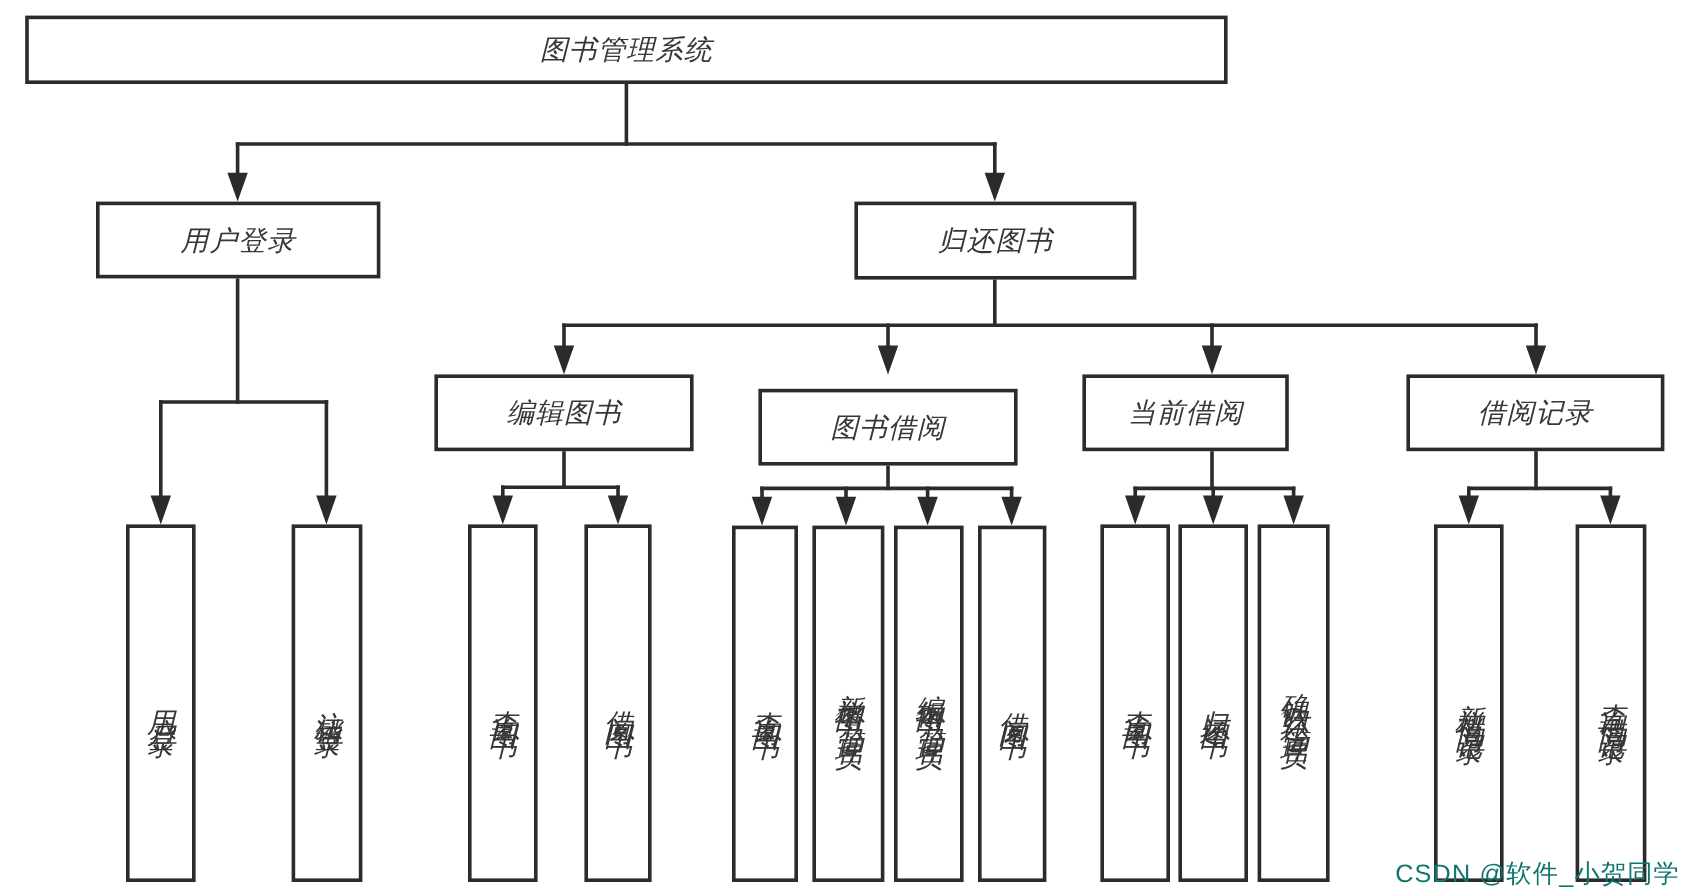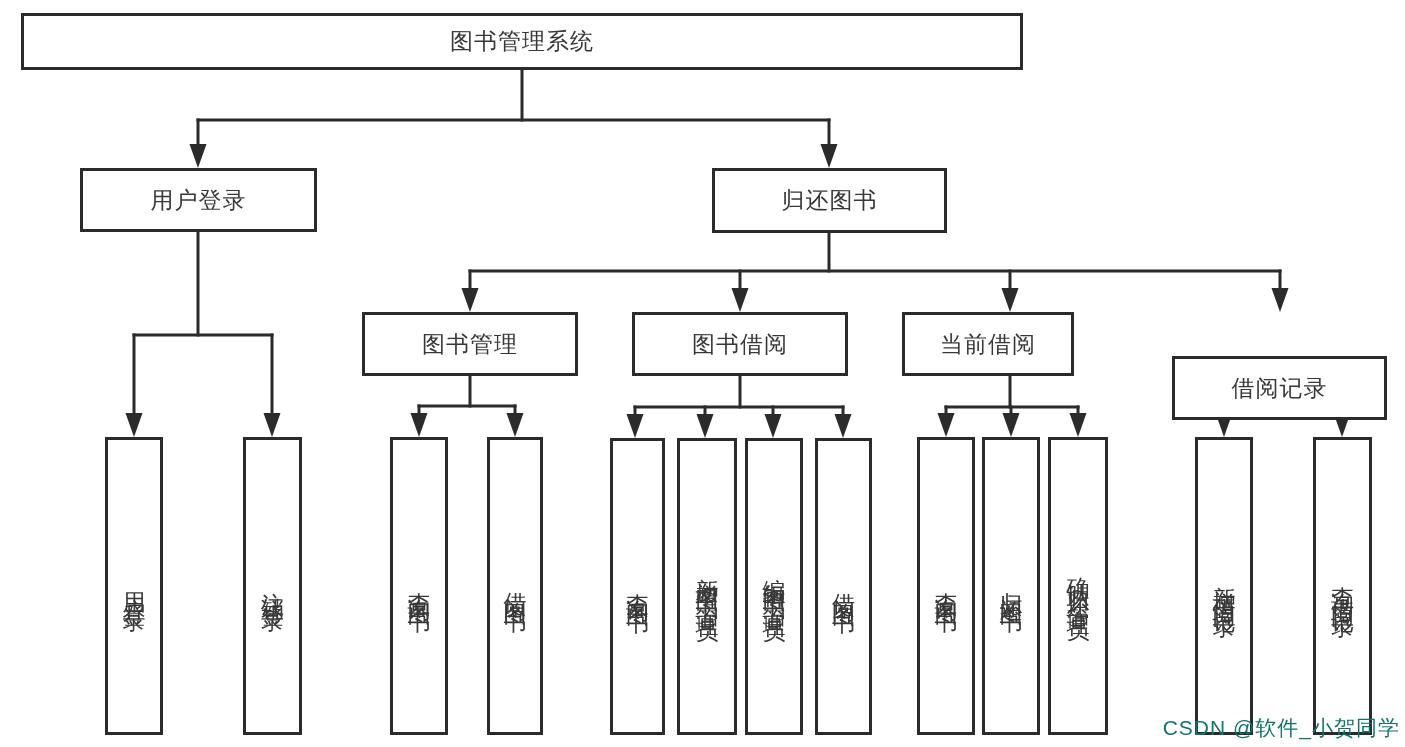--- a/index.html
+++ b/index.html
@@ -3,21 +3,21 @@
 <meta charset="utf-8">
 <style>
   html,body{margin:0;padding:0;background:#ffffff;}
   #canvas{
     position:relative;width:1405px;height:747px;background:#ffffff;overflow:hidden;
     font-family:"Liberation Sans",sans-serif;
   }
   .node{
     position:absolute;box-sizing:border-box;background:#ffffff;
     border:3px solid #2b2b2b;display:flex;align-items:center;justify-content:center;
-    font-size:23px;color:#373737;letter-spacing:1px;text-align:center;
+    font-size:23px;color:#373737;letter-spacing:1px;text-align:center;font-style:italic;
   }
   .vnode{
     writing-mode:vertical-lr;text-orientation:mixed;
     letter-spacing:6px;font-size:23px;line-height:1;
   }
   #wires{position:absolute;left:0;top:0;width:1405px;height:747px;}
   #watermark{
     position:absolute;right:5px;bottom:5px;font-size:21px;color:#0f766e;
     letter-spacing:1px;white-space:nowrap;
   }
@@ -80,24 +80,24 @@
       <polygon points="1215.5,413 1232.5,413 1224,437" fill="#2b2b2b"></polygon>
       <line x1="1342" y1="407" x2="1342" y2="415" stroke="#2b2b2b" stroke-width="3" stroke-linecap="square"></line>
       <polygon points="1333.5,413 1350.5,413 1342,437" fill="#2b2b2b"></polygon>
     </svg>
 
   <div class="node" style="left:21px;top:13px;width:1002px;height:57px;">图书管理系统</div>
 
   <div class="node" style="left:80px;top:168px;width:237px;height:64px;">用户登录</div>
   <div class="node" style="left:712px;top:168px;width:235px;height:65px;">归还图书</div>
 
-  <div class="node" style="left:362px;top:312px;width:216px;height:64px;">图书管理</div>
-  <div class="node" style="left:632px;top:312px;width:216px;height:64px;">图书借阅</div>
+  <div class="node" style="left:362px;top:312px;width:216px;height:64px;">编辑图书</div>
+  <div class="node" style="left:632px;top:324px;width:216px;height:64px;">图书借阅</div>
   <div class="node" style="left:902px;top:312px;width:172px;height:64px;">当前借阅</div>
-  <div class="node" style="left:1172px;top:312px;width:215px;height:64px;margin-top:44px;">借阅记录</div>
+  <div class="node" style="left:1172px;top:312px;width:215px;height:64px;">借阅记录</div>
 
   <div class="node vnode" style="left:105px;top:437px;width:58px;height:298px;">用户登录</div>
   <div class="node vnode" style="left:243px;top:437px;width:59px;height:298px;">注销登录</div>
 
   <div class="node vnode" style="left:390px;top:437px;width:58px;height:298px;">查询图书</div>
   <div class="node vnode" style="left:487px;top:437px;width:56px;height:298px;">借阅图书</div>
 
   <div class="node vnode" style="left:610px;top:438px;width:55px;height:297px;">查询图书</div>
   <div class="node vnode" style="left:677px;top:438px;width:60px;height:297px;">新增图书（管理员）</div>
   <div class="node vnode" style="left:745px;top:438px;width:58px;height:297px;">编辑图书（管理员）</div>

